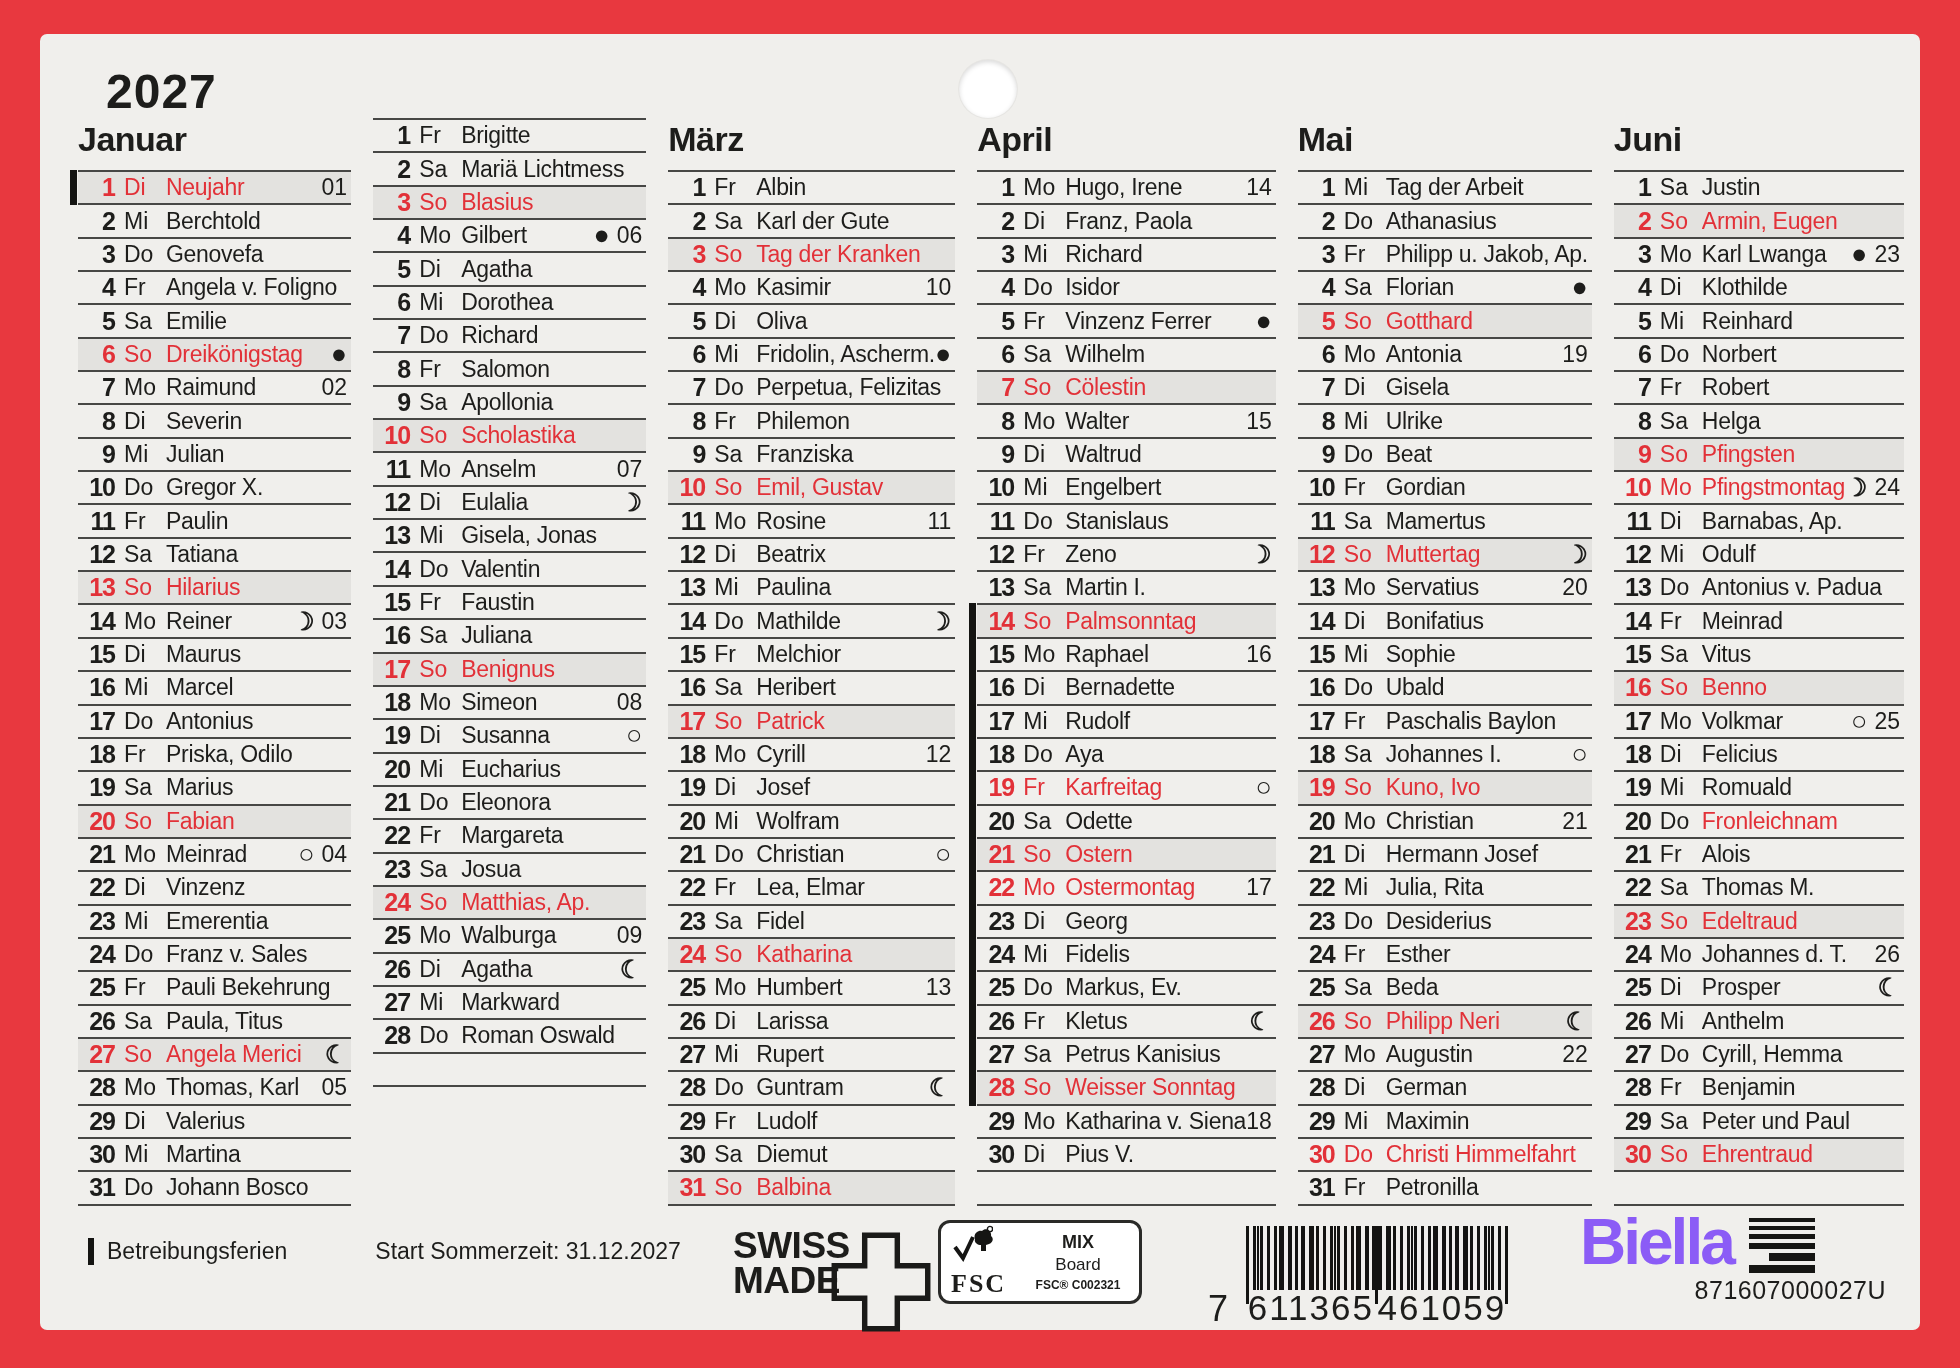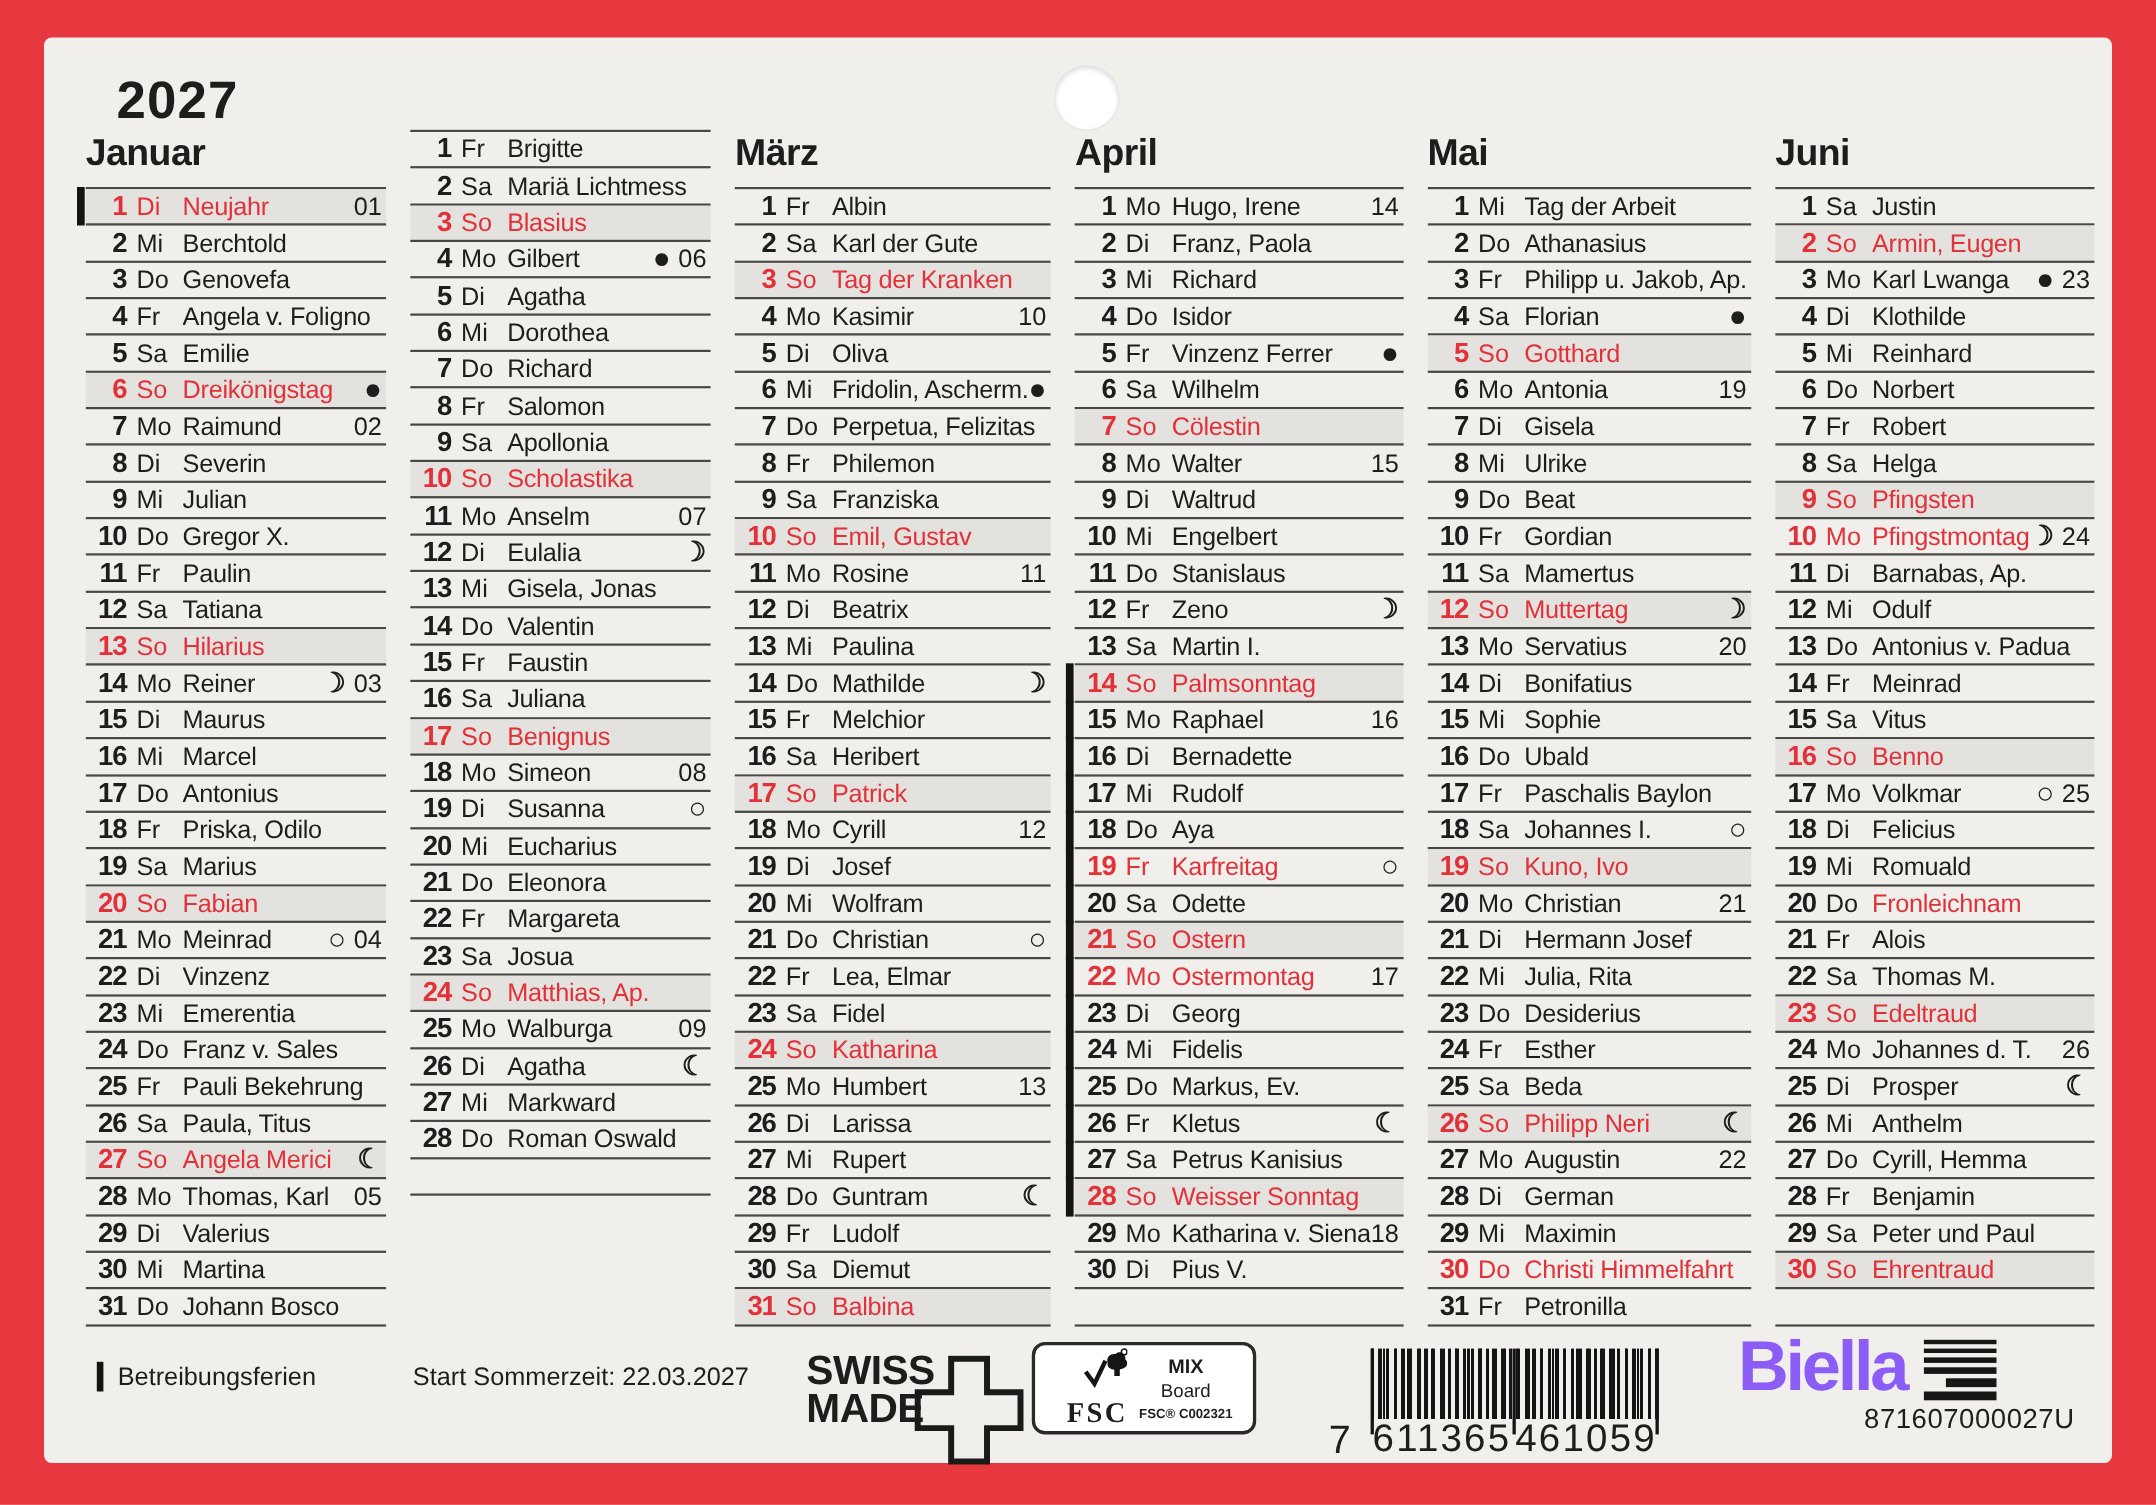--- a/index.html
+++ b/index.html
@@ -37,21 +37,21 @@
   .moon.waxing-moon,.moon.waning-moon{font-size:25px;font-weight:bold}
   
   .legend{position:absolute;left:48px;top:1204px;display:flex;align-items:center;font-size:23px}
   .legend .lbar{width:6px;height:27px;background:#141412;margin-right:13px}
   .legend .summer{margin-left:88px}
   .swissmade{position:absolute;left:693px;top:1186px;width:200px;height:122px}
   .swissmade .txt{position:absolute;left:0;top:8px;font-weight:bold;font-size:37px;line-height:.95;letter-spacing:-0.5px}
   .swissmade svg{position:absolute;left:98px;top:12px}
   .fsc{position:absolute;left:898px;top:1186px;width:204px;height:84px;background:#fff;
        border:3px solid #2a2a28;border-radius:12px;display:flex;align-items:center;padding:4px 8px 4px 10px}
-  .fsc .lcol{width:74px;text-align:right}
+  .fsc .lcol{width:74px;text-align:left}
   .fsc .lcol .acr{font-family:"Liberation Serif",serif;font-size:26px;font-weight:bold;letter-spacing:2px}
   .fsc .rcol{flex:1;text-align:center;line-height:1.25}
   .fsc .rcol .mix{font-size:18px;font-weight:bold}
   .fsc .rcol .board{font-size:17px}
   .fsc .rcol .lic{font-size:12px;font-weight:bold;margin-top:3px}
   .barcode{position:absolute;left:1168px;top:1192px;width:306px;height:110px}
   .barcode .lead{position:absolute;left:0;bottom:6px;font-size:36px}
   .barcode .bars{position:absolute;left:38px;top:0;width:262px;height:64px;
     background:
       repeating-linear-gradient(90deg,#141412 0 3px,transparent 3px 7px),
@@ -1149,21 +1149,21 @@
             <div class="nm">Ehrentraud</div>
           </div>
           <div class="row empty cap"></div>
         </div>
       </div>
     </div>
 
   <div class="legend">
     <span class="lbar"></span>
     <span>Betreibungsferien</span>
-    <span class="summer">Start Sommerzeit: 22.03.2027</span>
+    <span class="summer">Start Sommerzeit: 31.12.2027</span>
   </div>
 
   <div class="swissmade">
     <div class="txt">
       <div>SWISS</div>
       <div>MADE</div>
     </div>
     <svg width="100" height="100" viewBox="0 0 92 92">
       <path d="M31 3 H61 V31 H89 V61 H61 V89 H31 V61 H3 V31 H31 Z" fill="none" stroke="#1a1a18" stroke-width="5"></path>
     </svg>

